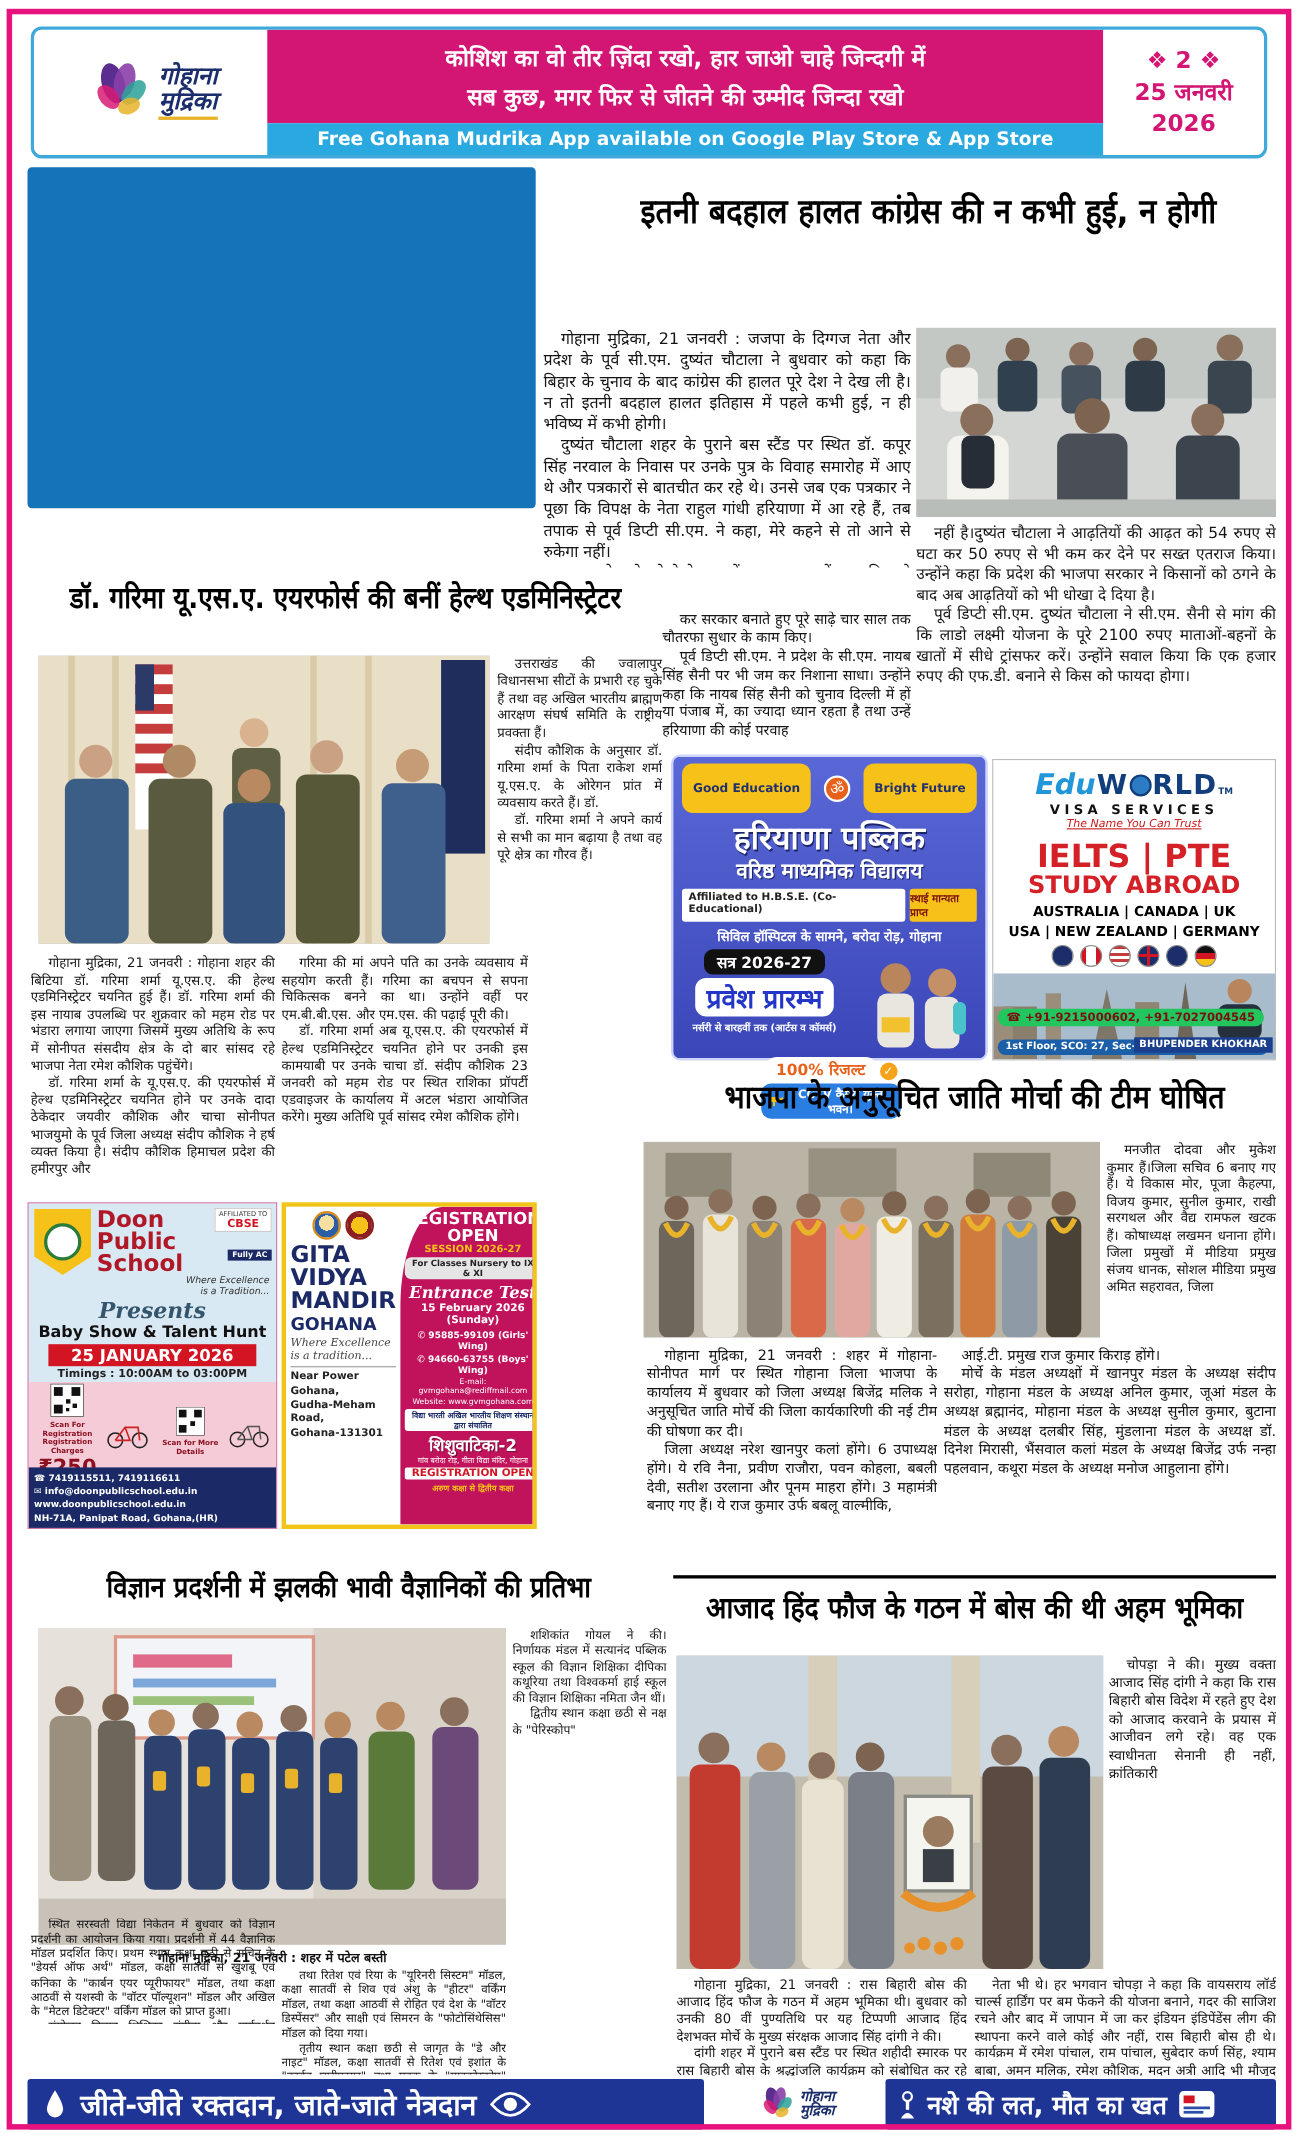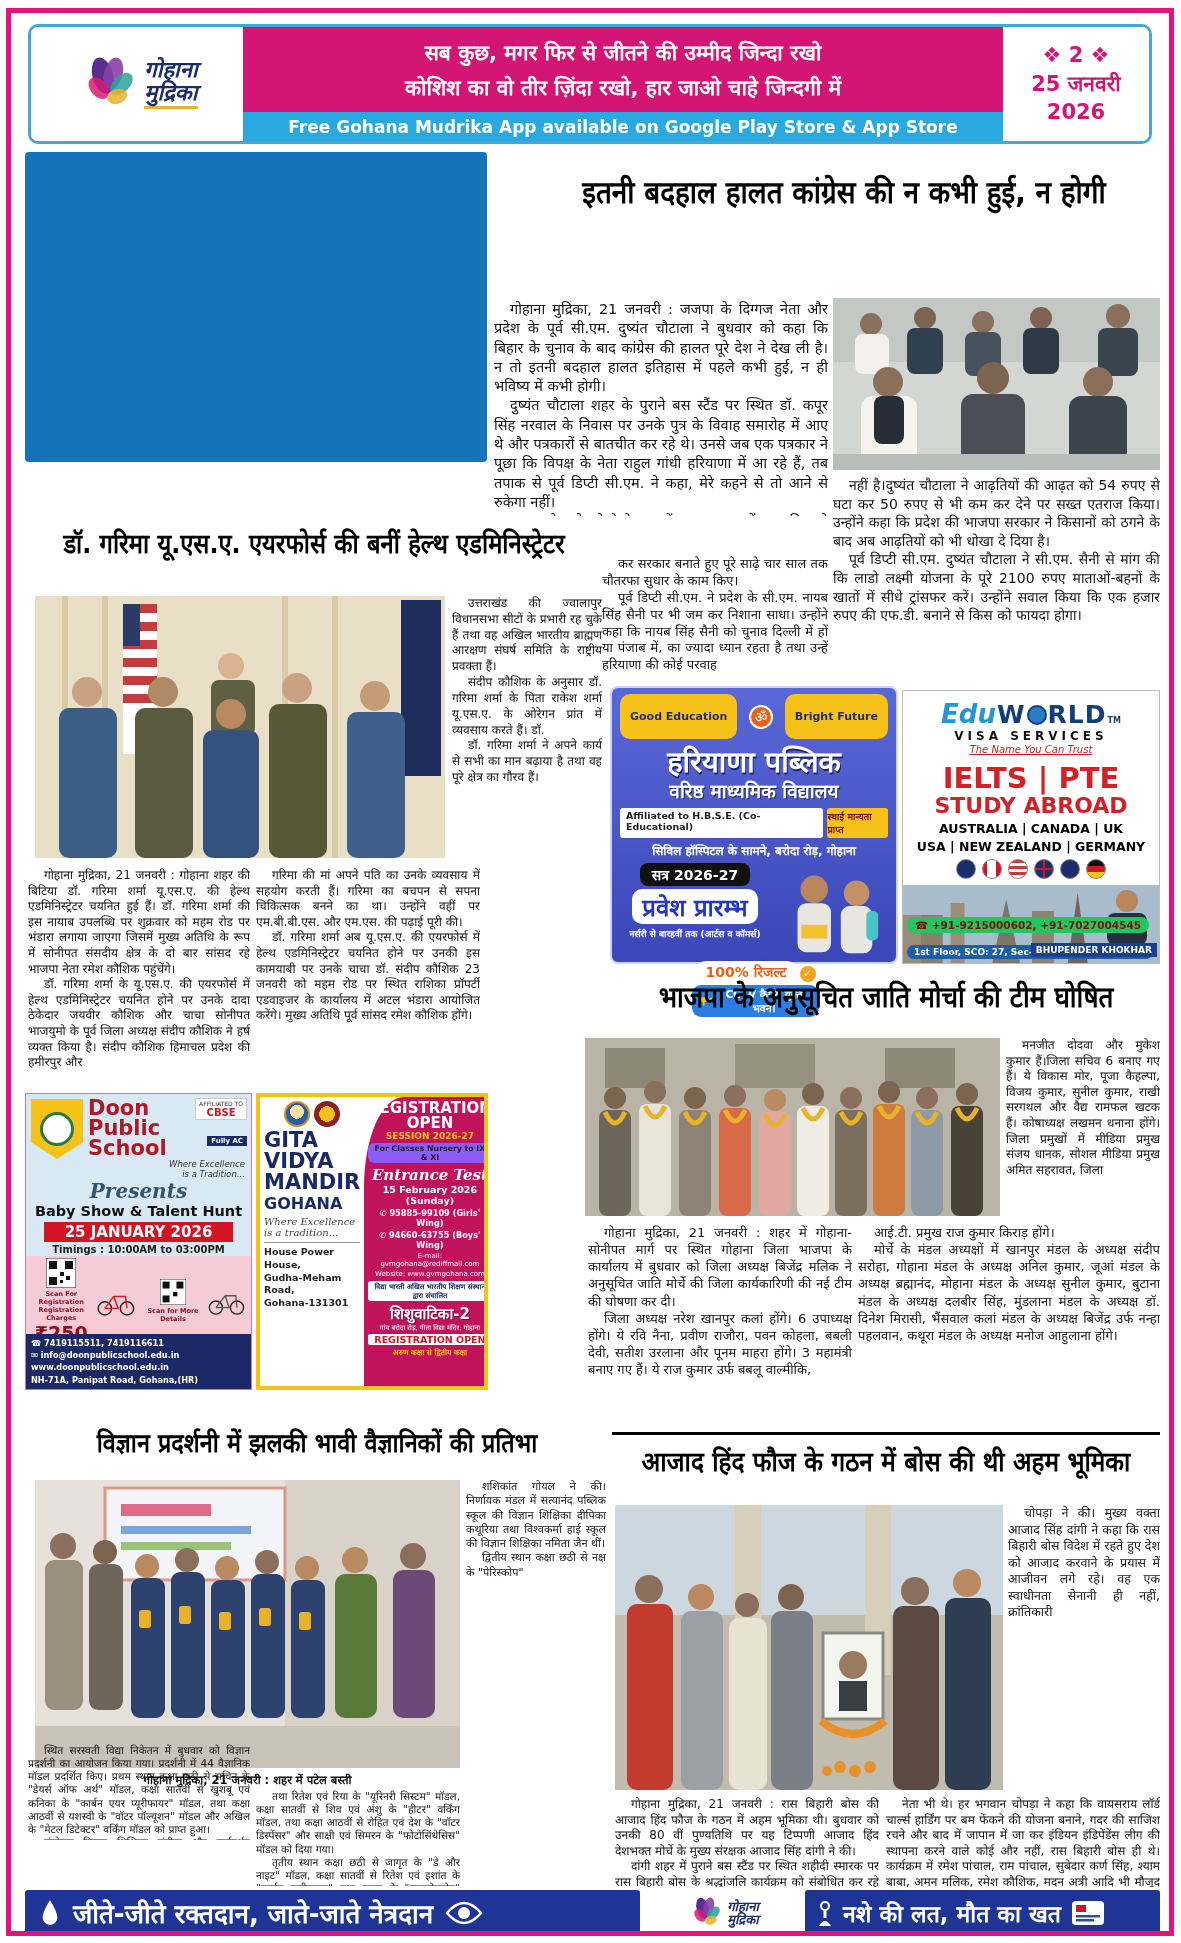--- a/index.html
+++ b/index.html
@@ -124,21 +124,21 @@
   .gvm-logos { display:flex; gap:4px; justify-content:center; }
   .gvm-logo1 { width:26px; height:26px; border-radius:50%; background:radial-gradient(circle at 50% 40%, #f6dfa0 0 40%, #2a5fa8 41% 100%); border:2px solid #d88c1a; }
   .gvm-logo2 { width:26px; height:26px; border-radius:50%; background:radial-gradient(circle at 50% 50%, #f6c21a 0 50%, #8c2020 51% 100%); border:2px solid #8c2020; }
   .gvm-name { color:#1b2a66; font-weight:bold; font-size:21px; line-height:1.0; margin-top:3px; }
   .gvm-gohana { color:#1b2a66; font-weight:bold; font-size:16px; margin-top:1px; }
   .gvm-tag { font-style:italic; font-size:10px; color:#444; margin-top:3px; font-family:"DejaVu Serif", serif; }
   .gvm-addr { border-top:1px solid #999; margin-top:4px; padding-top:3px; font-weight:bold; font-size:9.5px; color:#222; line-height:1.35; }
   .gvm-right { flex:1; background:#c0135c; color:#fff; padding:4px 4px; text-align:center; font-size:9px; position:relative; border-radius:40px 0 0 0 / 90px 0 0 0; }
   .gvm-reg { font-weight:bold; font-size:15px; line-height:1; }
   .gvm-session { color:#f6c21a; font-weight:bold; font-size:9px; }
-  .gvm-classes { background:#8b5cf6; color:#222; font-weight:bold; font-size:7.8px; border-radius:6px; margin-top:2px; padding:1px 2px; }
+  .gvm-classes { background:#e5e5e5; color:#222; font-weight:bold; font-size:7.8px; border-radius:6px; margin-top:2px; padding:1px 2px; }
   .gvm-entrance { font-style:italic; font-weight:bold; font-size:15px; margin-top:3px; font-family:"DejaVu Serif", serif; }
   .gvm-date { font-weight:bold; font-size:9.5px; }
   .gvm-ph { font-size:8.2px; font-weight:bold; margin-top:2px; }
   .gvm-mail { font-size:7px; margin-top:2px; }
   .gvm-runby { background:#fff; color:#1b2a66; font-weight:bold; font-size:7px; margin-top:3px; border-radius:3px; padding:1px; }
   .gvm-shishu { color:#fff; font-weight:bold; font-size:15px; margin-top:2px; text-shadow:1px 1px 0 #7a0a38; }
   .gvm-shaddr { font-size:6.8px; }
   .gvm-regopen { background:#fff; color:#d31523; font-weight:bold; font-size:9.5px; margin-top:2px; border-radius:2px; }
   .gvm-bottom { font-size:7.5px; margin-top:2px; color:#f6c21a; font-weight:bold; }
 
@@ -182,22 +182,22 @@
         <ellipse cx="40" cy="42" rx="7" ry="10" fill="#e8b32a" opacity=".85" transform="rotate(70 40 42)"></ellipse>
       </svg>
       <div class="logo-text">
         <span>गोहाना</span><br>
         <span>मुद्रिका</span>
         <span class="underline"></span>
       </div>
     </div>
     <div class="hdr-mid">
       <div class="hdr-quote">
+        <div>कोशिश का वो तीर ज़िंदा रखो, हार जाओ चाहे जिन्दगी में</div>
         <div>सब कुछ, मगर फिर से जीतने की उम्मीद जिन्दा रखो</div>
-        <div>कोशिश का वो तीर ज़िंदा रखो, हार जाओ चाहे जिन्दगी में</div>
       </div>
       <div class="hdr-app">Free Gohana Mudrika App available on Google Play Store &amp; App Store</div>
     </div>
     <div class="hdr-date">
       <div>❖ 2 ❖</div>
       <div>25 जनवरी</div>
       <div>2026</div>
     </div>
   </div>
 
@@ -531,21 +531,21 @@
       <div class="gvm-name">
         <div>GITA</div>
           <div>VIDYA</div>
           <div>MANDIR</div>
       </div>
       <div class="gvm-gohana">GOHANA</div>
       <div class="gvm-tag">
         <span>Where Excellence</span><br><span>is a tradition...</span>
       </div>
       <div class="gvm-addr">
-        <div>House Power House,</div>
+        <div>Near Power Gohana,</div>
           <div>Gudha-Meham Road,</div>
           <div>Gohana-131301</div>
       </div>
     </div>
     <div class="gvm-right">
       <div class="gvm-reg"><span>REGISTRATION</span> <span>OPEN</span></div>
       <div class="gvm-session">SESSION 2026-27</div>
       <div class="gvm-classes">For Classes Nursery to IX &amp; XI</div>
       <div class="gvm-entrance">Entrance Test</div>
       <div class="gvm-date">15 February 2026 (Sunday)</div>

